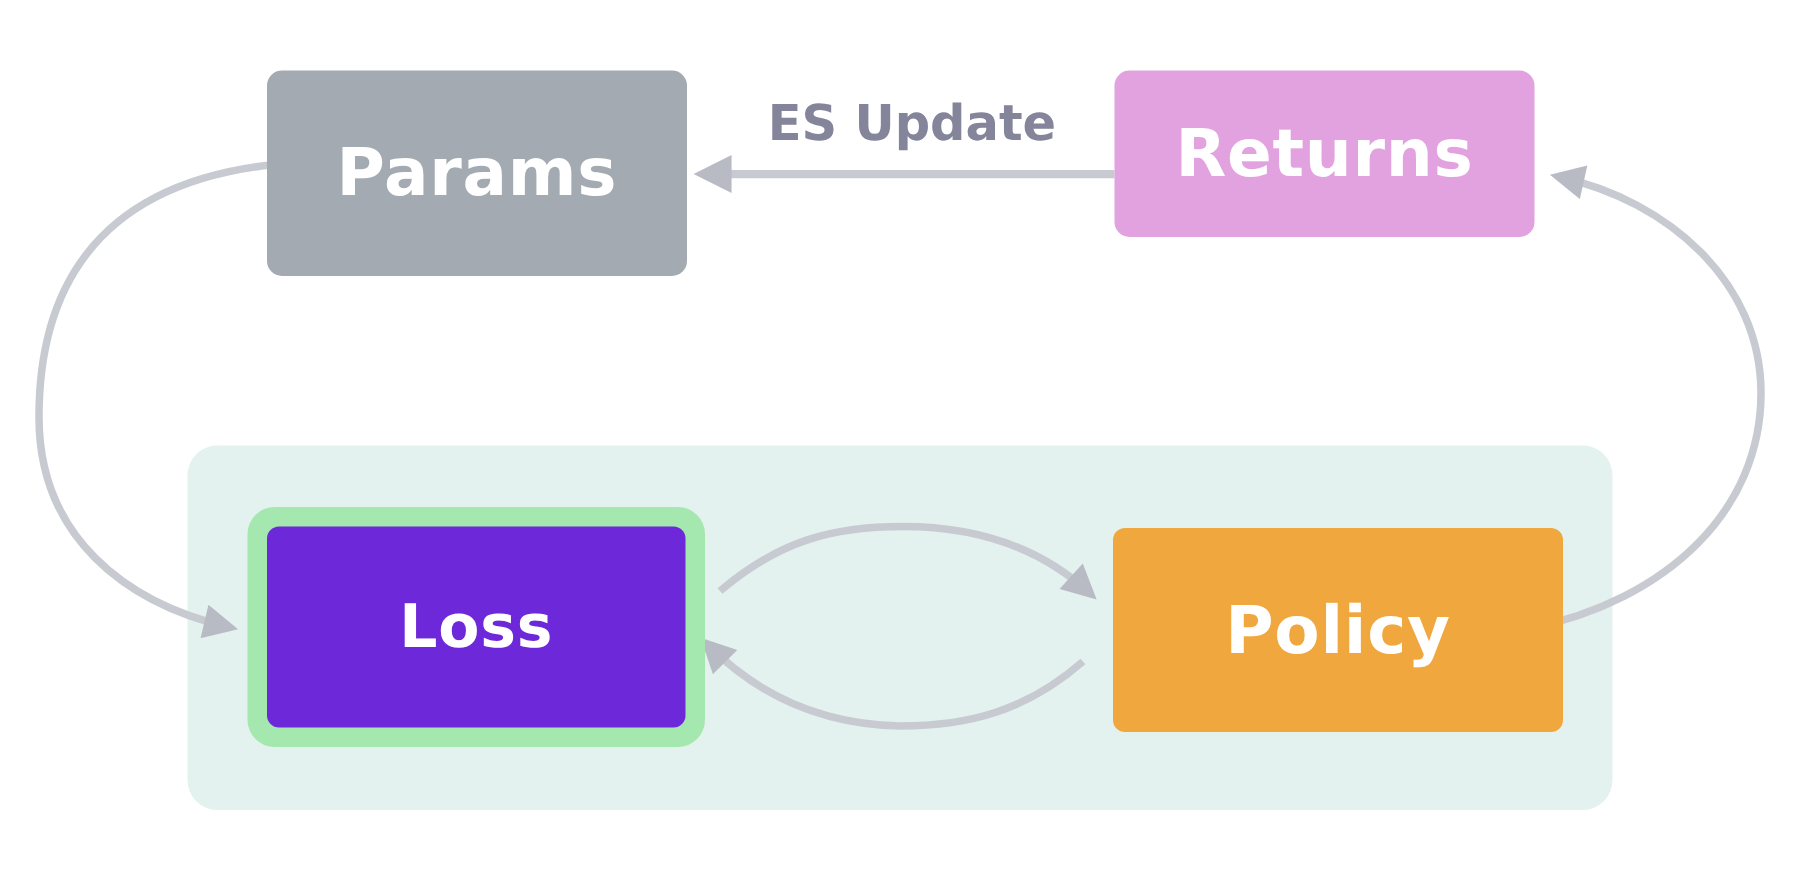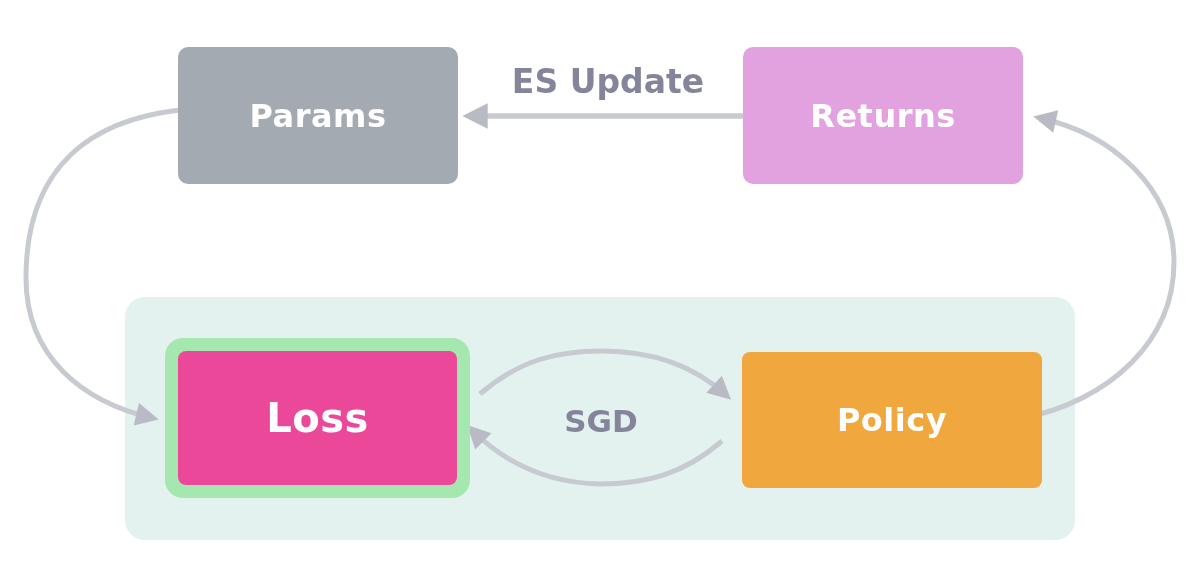--- a/index.html
+++ b/index.html
@@ -28,52 +28,52 @@
     background: #e3f1ef;
     border-radius: 20px;
     z-index: 0;
   }
   .node {
     position: absolute;
     display: flex;
     align-items: center;
     justify-content: center;
     color: #ffffff;
-    font-size: 32px;
+    font-size: 44px;
     font-weight: 700;
     letter-spacing: 0.5px;
     z-index: 2;
   }
   .node-params {
     left: 178px; top: 47px;
     width: 280px; height: 137px;
     background: #a4aab1;
     border-radius: 10px;
   }
   .node-returns {
     left: 743px; top: 47px;
-    width: 280px; height: 137px;
+    width: 280px; height: 111px;
     background: #e2a2df;
     border-radius: 10px;
   }
   .loss-ring {
     position: absolute;
     left: 165px; top: 338px;
     width: 305px; height: 160px;
     background: #a5e8af;
     border-radius: 18px;
     z-index: 2;
     display: flex;
     align-items: center;
     justify-content: center;
   }
   .node-loss {
     position: relative;
     width: 279px; height: 134px;
-    background: #ec4899;
+    background: #6d28d9;
     border-radius: 8px;
     display: flex;
     align-items: center;
     justify-content: center;
     color: #ffffff;
     font-size: 40px;
     font-weight: 700;
     letter-spacing: 0.5px;
   }
   .node-policy {
@@ -138,15 +138,14 @@
       <span>Loss</span>
     </div>
   </div>
 
   <div class="node node-policy">
     <span>Policy</span>
   </div>
 
   <div class="edge-label label-es">ES Update</div>
 
-  <div class="edge-label label-sgd">SGD</div>
 
 </div>
 
 </body></html>

